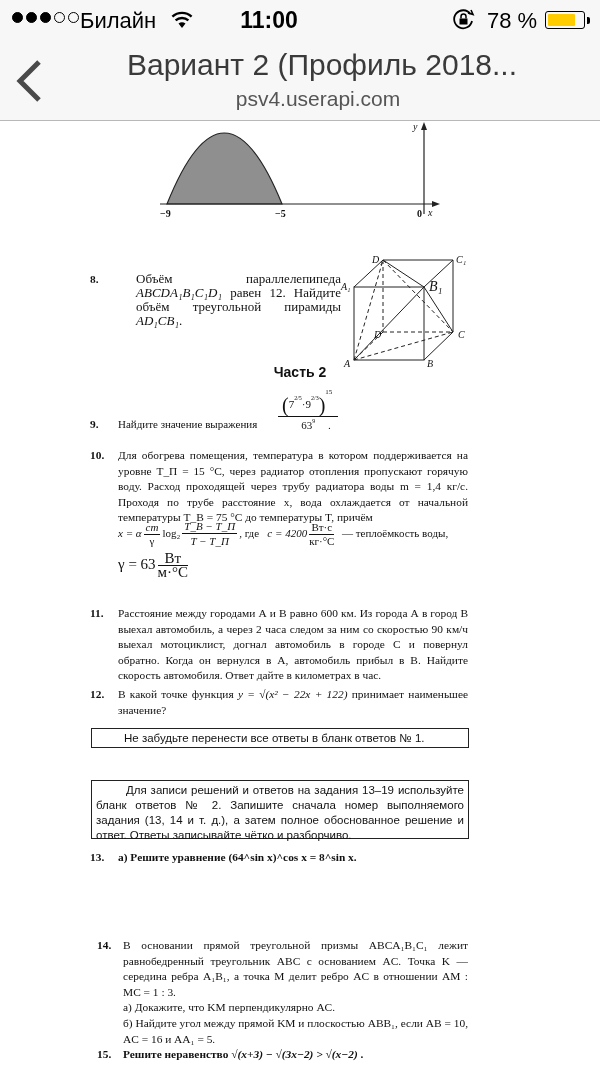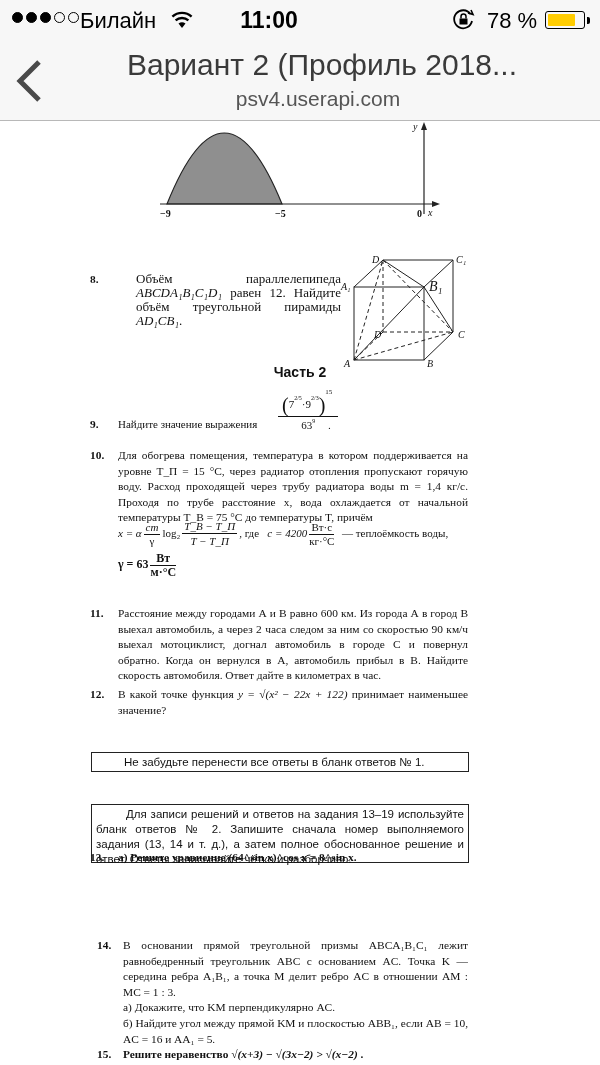--- a/index.html
+++ b/index.html
@@ -25,21 +25,21 @@
   .title { position: absolute; left: 0; width: 600px; text-align: center; top: 48px; font-size: 30px; color: #3a3a3a; padding-left: 44px; }
   .subtitle { position: absolute; left: 0; width: 600px; text-align: center; top: 87px; font-size: 21px; color: #555; padding-left: 36px; }
 
   
   .doc { position: absolute; left: 0; top: 122px; width: 600px; height: 943px; font-family: "Liberation Serif", serif; font-size: 11.4px; line-height: 15.5px; color: #111; }
   .abs { position: absolute; }
   .num { position: absolute; font-weight: bold; }
   .para { position: absolute; text-align: justify; }
   .para i, .para .it { font-style: italic; }
   .heading { position: absolute; left: 0; width: 600px; text-align: center; font-family: "Liberation Sans", sans-serif; font-weight: bold; font-size: 14px; }
-  .box { position: absolute; border: 1px solid #222; font-family: "Liberation Sans", sans-serif; font-size: 11.5px; line-height: 15px; padding: 3px 8px; margin-top: 24px; }
+  .box { position: absolute; border: 1px solid #222; font-family: "Liberation Sans", sans-serif; font-size: 11.5px; line-height: 15px; padding: 3px 8px; }
   .frac { display: inline-block; vertical-align: middle; text-align: center; margin: 0 2px; }
   .frac > span { display: block; line-height: 13px; }
   .frac > span.top { border-bottom: 1px solid #111; padding: 0 2px; }
   sub, sup { font-size: 8px; line-height: 0; }
 </style>
 </head>
 <body>
 
 <div class="topbar">
   <div class="status">
@@ -147,21 +147,21 @@
     </div>
     <div style="padding-top:1px;"><span>63</span><sup style="font-size:6px; vertical-align:6px;">9</sup></div>
   </div>
   <span class="abs" style="left:328px; top:296px;">.</span>
 
   <span class="num" style="left:90px; top:326px;">10.</span>
   <div class="para" style="left:118px; top:326px; width:350px;">Для обогрева помещения, температура в котором поддерживается на уровне T_П = 15 °С, через радиатор отопления пропускают горячую воду. Расход проходящей через трубу радиатора воды m = 1,4 кг/с. Проходя по трубе расстояние x, вода охлаждается от начальной температуры T_В = 75 °С до температуры T, причём</div>
   <div class="abs" style="left:118px; top:398px; width:352px; white-space:nowrap; font-size:11px;">
     <i>x = α</i><span class="frac"><span class="top"><i>cm</i></span><span>γ</span></span><span>log₂</span><span class="frac"><span class="top"><i>T_В − T_П</i></span><i>T − T_П</i></span><span>, где</span>&nbsp;&nbsp;&nbsp;<i>c = 4200</i><span class="frac"><span class="top">Вт·с</span><span>кг·°С</span></span>&nbsp;&nbsp;<span>— теплоёмкость воды,</span>
   </div>
-  <div class="abs" style="left:118px; top:430px; white-space:nowrap; font-size:12px;font-weight:bold;">
+  <div class="abs" style="left:118px; top:430px; white-space:nowrap; font-size:15px;">
     <span>γ = 63</span><span class="frac"><span class="top">Вт</span><span>м·°С</span></span>
   </div>
 
   <span class="num" style="left:90px; top:484px;">11.</span>
   <div class="para" style="left:118px; top:484px; width:350px;">Расстояние между городами А и В равно 600 км. Из города А в город В выехал автомобиль, а через 2 часа следом за ним со скоростью 90 км/ч выехал мотоциклист, догнал автомобиль в городе С и повернул обратно. Когда он вернулся в А, автомобиль прибыл в В. Найдите скорость автомобиля. Ответ дайте в километрах в час.</div>
 
   <span class="num" style="left:90px; top:565px;">12.</span>
   <div class="para" style="left:118px; top:565px; width:350px;">
     <span>В какой точке функция </span><i>y = √(x² − 22x + 122)</i><span> принимает наименьшее значение?</span>
   </div>

